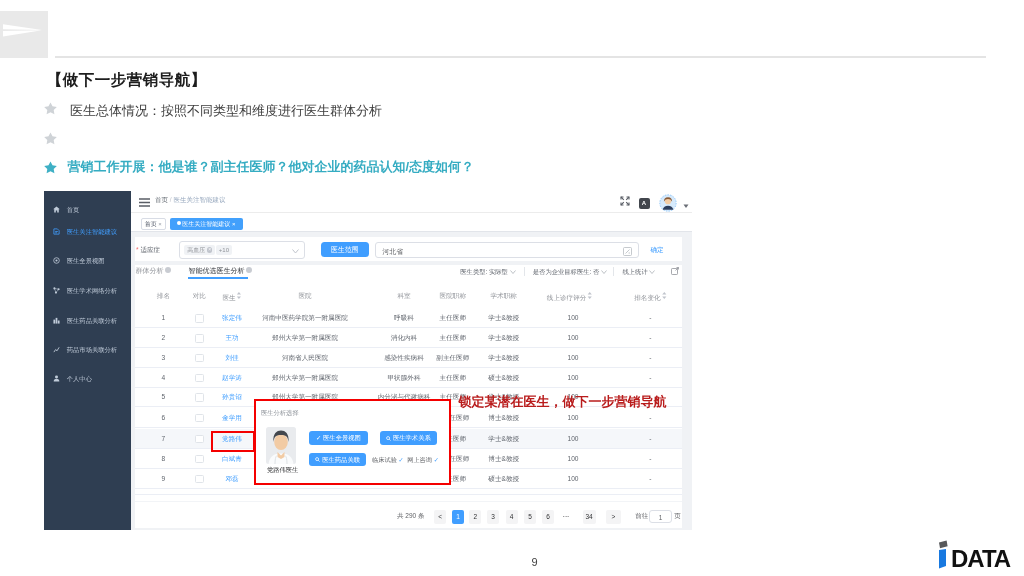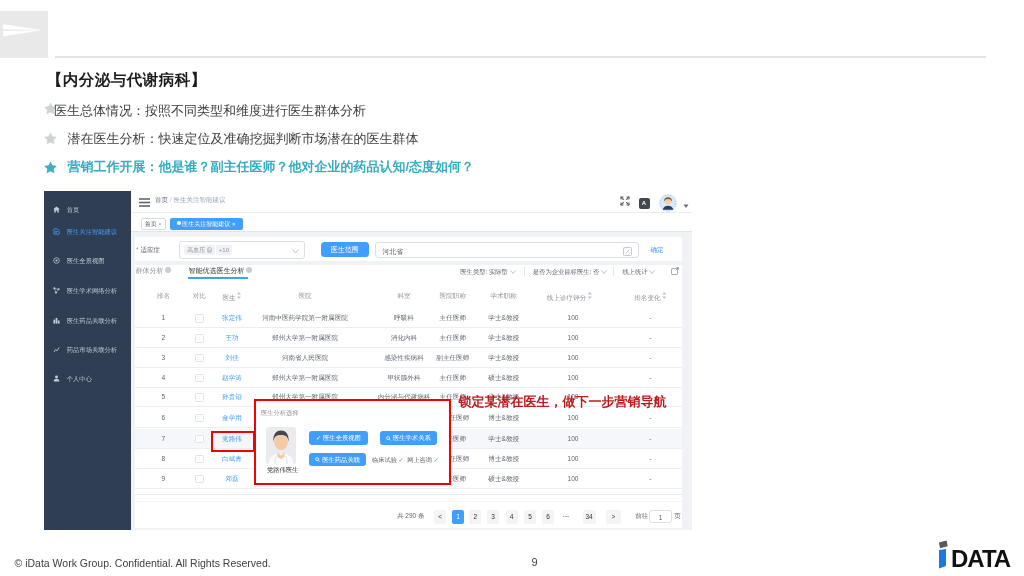--- a/index.html
+++ b/index.html
@@ -46,30 +46,29 @@
 <body>
 <div id="slide">
 
   <div class="abs" id="logo">
     <svg width="48" height="47" viewBox="0 0 48 47">
       <polygon points="3,13.3 42,19 3,18.3" fill="#fff"></polygon>
       <polygon points="3,20.1 42,19.3 3,25.5" fill="#fff"></polygon>
     </svg>
   </div>
   <div class="abs" id="hline"></div>
-  <div class="abs" id="h2">【内分泌与代谢病科】</div>
+  <div class="abs" id="h2">【做下一步营销导航】</div>
 
   <svg class="abs star" style="top:102.45px" viewBox="0 0 15 15">
       <polygon points="7.5,0.5 9.8,5 14.8,5.7 11.2,9.2 12,14.2 7.5,11.8 3,14.2 3.8,9.2 0.2,5.7 5.2,5" fill="#cfd3d7"></polygon>
     </svg>
-  <div class="abs bullet" style="left:54px; top:101.8px">医生总体情况：按照不同类型和维度进行医生群体分析</div>
+  <div class="abs bullet" style="left:70px; top:101.8px">医生总体情况：按照不同类型和维度进行医生群体分析</div>
   <svg class="abs star" style="top:131.5px" viewBox="0 0 15 15">
       <polygon points="7.5,0.5 9.8,5 14.8,5.7 11.2,9.2 12,14.2 7.5,11.8 3,14.2 3.8,9.2 0.2,5.7 5.2,5" fill="#cfd3d7"></polygon>
     </svg>
-  <div class="abs bullet" style="left:67.5px; top:130px">潜在医生分析：快速定位及准确挖掘判断市场潜在的医生群体</div>
   <svg class="abs star" style="top:160.5px" viewBox="0 0 15 15">
       <polygon points="7.5,0.5 9.8,5 14.8,5.7 11.2,9.2 12,14.2 7.5,11.8 3,14.2 3.8,9.2 0.2,5.7 5.2,5" fill="#3fb0c5"></polygon>
     </svg>
   <div class="abs bullet" style="left:67.5px; top:158.2px; color:#35acc2; font-weight:bold">营销工作开展：他是谁？副主任医师？他对企业的药品认知/态度如何？</div>
 
   <div class="abs" id="shot">
     <div class="abs" id="side">
       <div class="mi" style="top:14.5px">
         <svg width="7" height="7" viewBox="0 0 8 8">
             <path d="M4 0.5 L7.8 3.8 L6.6 3.8 L6.6 7.5 L4.8 7.5 L4.8 5 L3.2 5 L3.2 7.5 L1.4 7.5 L1.4 3.8 L0.2 3.8 Z" fill="#c0cbd9"></path>
@@ -351,20 +350,19 @@
           </svg> 医生学术关系</div>
       <div class="pbtn" style="left:52.8px; top:52px; width:57.1px; height:13.3px; line-height:13.3px"><svg width="5" height="5" viewBox="0 0 6 6" style="vertical-align:-0.2px">
             <circle cx="2.5" cy="2.5" r="1.8" fill="none" stroke="#fff" stroke-width="0.9"></circle>
             <path d="M3.8 3.8 L5.5 5.5" stroke="#fff" stroke-width="0.9"></path>
           </svg> 医生药品关联</div>
       <div class="cell" style="left:115.7px; top:54.6px; font-size:6.2px; color:#606266">临床试验 <span style="color:#409eff">✓</span>&nbsp; 网上咨询 <span style="color:#409eff">✓</span></div>
     </div>
     <div class="abs" id="redtext">锁定某潜在医生，做下一步营销导航</div>
   </div>
 
-  <div class="abs" id="foot">© iData Work Group. Confidential. All Rights Reserved.</div>
   <div class="abs" id="pageno">9</div>
   <svg class="abs" style="left:936px; top:538px" width="82" height="34" viewBox="0 0 82 34">
     <polygon points="3,4.5 10.6,2.5 11.6,8.3 4,10.3" fill="#58595b"></polygon>
     <polygon points="3,12 10,11 10,28 3,30.5" fill="#1879e0"></polygon>
     <text x="15" y="29" font-family="Liberation Sans, sans-serif" font-size="24" font-weight="bold" letter-spacing="-1" fill="#111">DATA</text>
   </svg>
 </div>
 
 </body></html>

